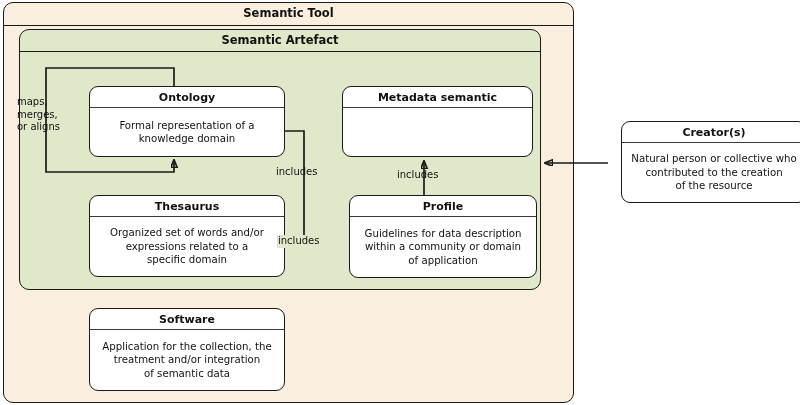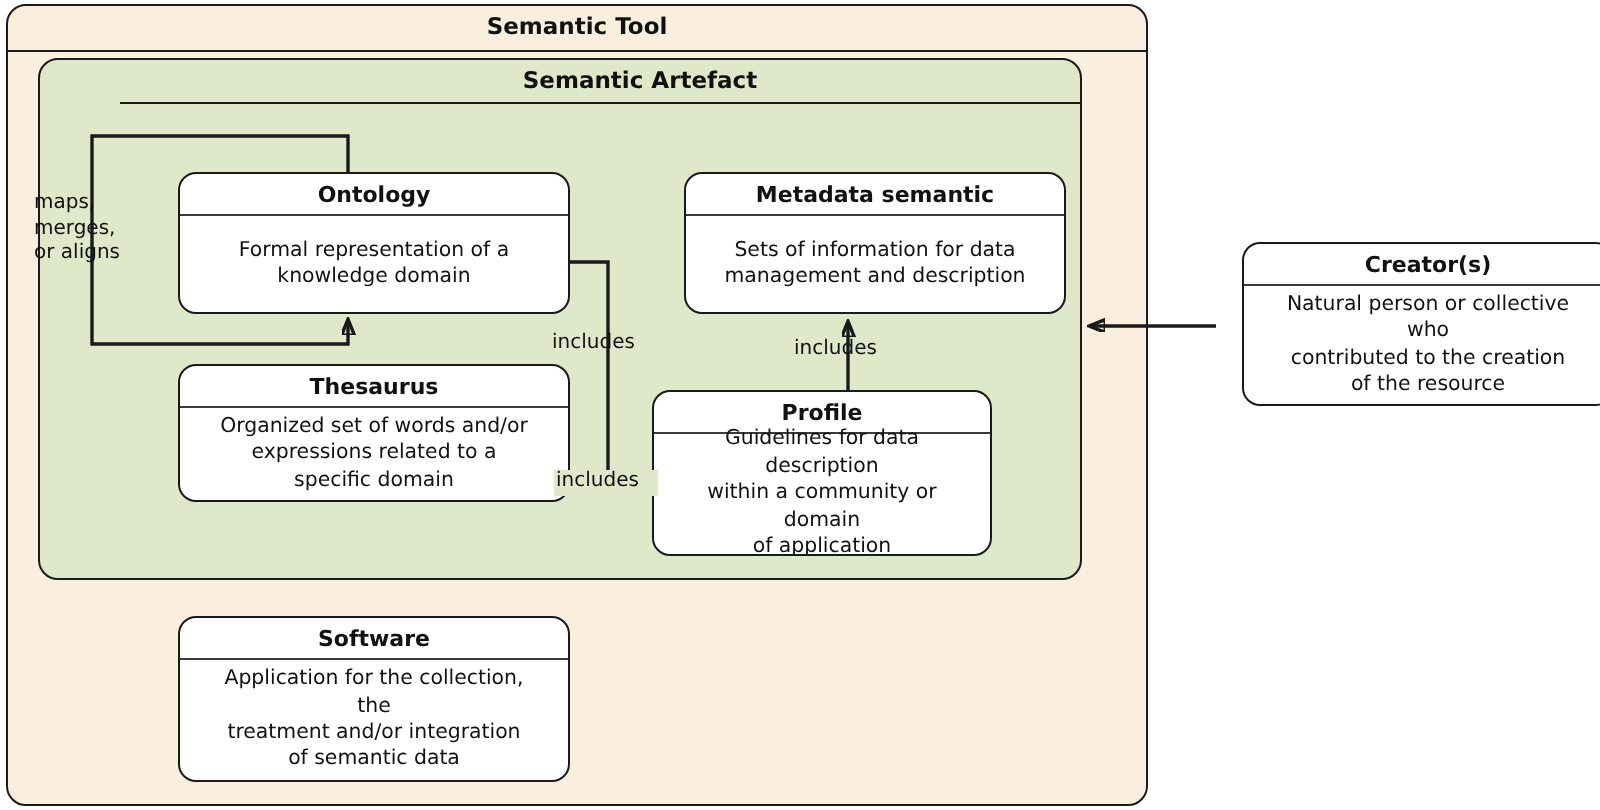--- a/index.html
+++ b/index.html
@@ -51,21 +51,21 @@
     width: 571px; height: 401px;
     background: #faeede;
   }
   #semantic-tool > .ctitle { height: 23px; }
 
   #semantic-artefact {
     left: 19px; top: 29px;
     width: 522px; height: 261px;
     background: #dfe9ca;
   }
-  #semantic-artefact > .ctitle { height: 22px; margin-left: 40px; }
+  #semantic-artefact > .ctitle { height: 22px; }
 
   
   .node {
     position: absolute;
     box-sizing: border-box;
     background: #ffffff;
     border: 1.7px solid #1a1a1a;
     border-radius: 9px;
     overflow: hidden;
     z-index: 5;
@@ -88,28 +88,28 @@
     box-sizing: border-box;
     width: 100%;
     height: calc(100% - 21px);
     display: flex;
     align-items: center;
     justify-content: center;
     text-align: center;
     font-size: 10.2px;
     line-height: 1.32;
     color: #111;
-    padding: 2px 19px;
+    padding: 2px 5px;
     white-space: pre-line;
   }
 
   #node-ontology   { left: 76px;  top: 86px;  width: 196px; height: 71px; }
   #node-metadata   { left: 329px; top: 86px;  width: 191px; height: 71px; }
-  #node-thesaurus  { left: 76px;  top: 182px; width: 196px; height: 69px; }
-  #node-profile    { left: 313px; top: 195px; width: 170px; height: 83px; }
+  #node-thesaurus  { left: 76px;  top: 195px; width: 196px; height: 82px; }
+  #node-profile    { left: 336px; top: 195px; width: 188px; height: 83px; }
   #node-software   { left: 76px;  top: 308px; width: 196px; height: 83px; }
   #node-creator    { left: 608px; top: 121px; width: 186px; height: 82px; }
 
   
   #edges {
     position: absolute;
     left: 0; top: 0;
     width: 800px; height: 405px;
     z-index: 3;
     pointer-events: none;
@@ -174,22 +174,20 @@
   <div class="elabel onbg" id="label-inc-thes">includes</div>
 
   <div class="node" id="node-ontology">
     <div class="ntitle">Ontology</div>
     <div class="nbody">Formal representation of a
 knowledge domain</div>
   </div>
 
   <div class="node" id="node-metadata">
     <div class="ntitle">Metadata semantic</div>
-    <div class="nbody">Sets of information for data
-management and description</div>
   </div>
 
   <div class="node" id="node-thesaurus">
     <div class="ntitle">Thesaurus</div>
     <div class="nbody">Organized set of words and/or
 expressions related to a
 specific domain</div>
   </div>
 
   <div class="node" id="node-profile">

